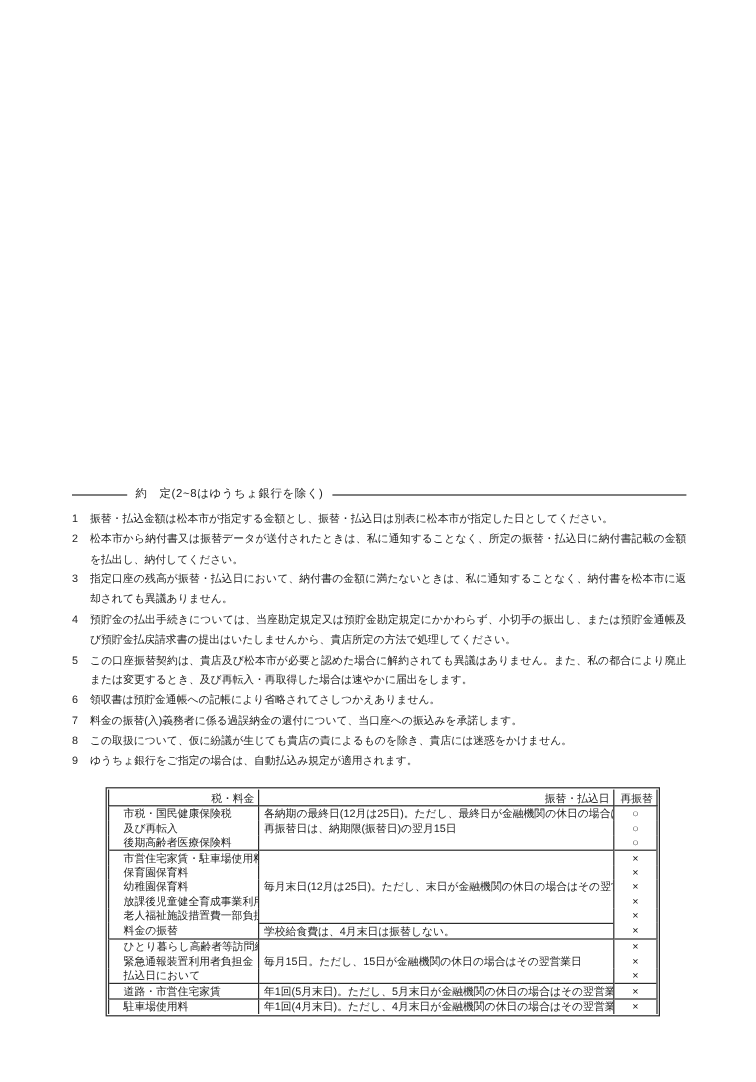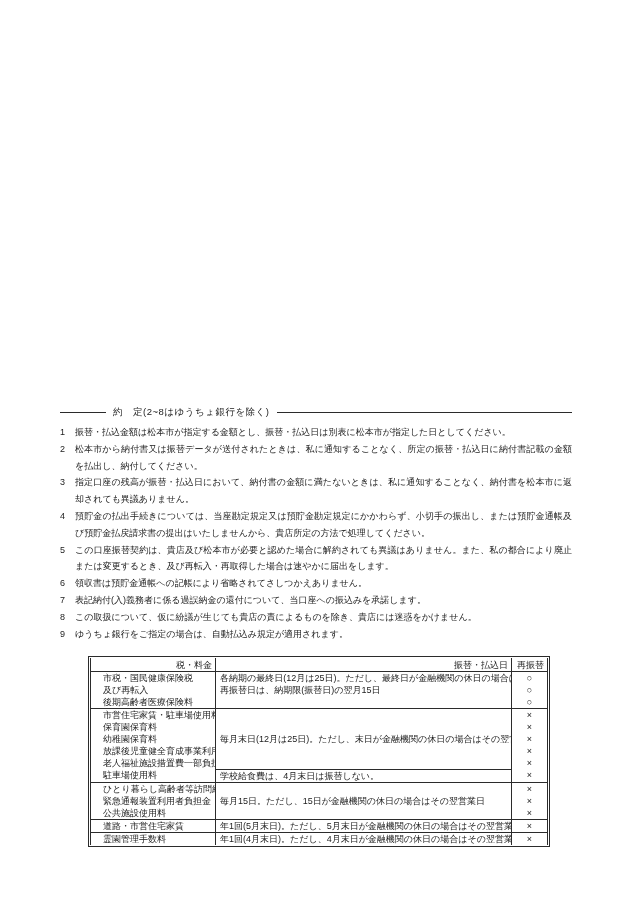--- a/index.html
+++ b/index.html
@@ -118,21 +118,21 @@
     <div class="term">
         <span class="term-num">5</span>
         <span class="term-text">この口座振替契約は、貴店及び松本市が必要と認めた場合に解約されても異議はありません。また、私の都合により廃止または変更するとき、及び再転入・再取得した場合は速やかに届出をします。</span>
       </div>
     <div class="term">
         <span class="term-num">6</span>
         <span class="term-text">領収書は預貯金通帳への記帳により省略されてさしつかえありません。</span>
       </div>
     <div class="term">
         <span class="term-num">7</span>
-        <span class="term-text">表記納付(入)義務者に係る過誤納金の還付について、当口座への振込みを承諾します。</span>
+        <span class="term-text">料金の振替(入)義務者に係る過誤納金の還付について、当口座への振込みを承諾します。</span>
       </div>
     <div class="term">
         <span class="term-num">8</span>
         <span class="term-text">この取扱について、仮に紛議が生じても貴店の責によるものを除き、貴店には迷惑をかけません。</span>
       </div>
     <div class="term">
         <span class="term-num">9</span>
         <span class="term-text">ゆうちょ銀行をご指定の場合は、自動払込み規定が適用されます。</span>
       </div>
   </div>
@@ -185,47 +185,47 @@
       </tr>
       <tr>
         <td class="name">放課後児童健全育成事業利用料</td>
         <td class="mark">×</td>
       </tr>
       <tr>
         <td class="name">老人福祉施設措置費一部負担金</td>
         <td class="mark">×</td>
       </tr>
       <tr>
-        <td class="name">駐車場使用料</td>
+        <td class="name">料金の振替</td>
         <td class="date line-top">学校給食費は、4月末日は振替しない。</td>
         <td class="mark">×</td>
       </tr>
 
       <tr class="group-start">
         <td class="name">ひとり暮らし高齢者等訪問給食利用料</td>
         <td class="date" rowspan="3">毎月15日。ただし、15日が金融機関の休日の場合はその翌営業日</td>
         <td class="mark">×</td>
       </tr>
       <tr>
         <td class="name">緊急通報装置利用者負担金</td>
         <td class="mark">×</td>
       </tr>
       <tr>
-        <td class="name">公共施設使用料</td>
+        <td class="name">払込日において</td>
         <td class="mark">×</td>
       </tr>
 
       <tr class="group-start">
         <td class="name">道路・市営住宅家賃</td>
         <td class="date">年1回(5月末日)。ただし、5月末日が金融機関の休日の場合はその翌営業日</td>
         <td class="mark">×</td>
       </tr>
 
       <tr class="group-start">
-        <td class="name">霊園管理手数料</td>
+        <td class="name">駐車場使用料</td>
         <td class="date">年1回(4月末日)。ただし、4月末日が金融機関の休日の場合はその翌営業日</td>
         <td class="mark">×</td>
       </tr>
     </tbody>
       </table>
   </div>
 
 </div>
 
 </body></html>

